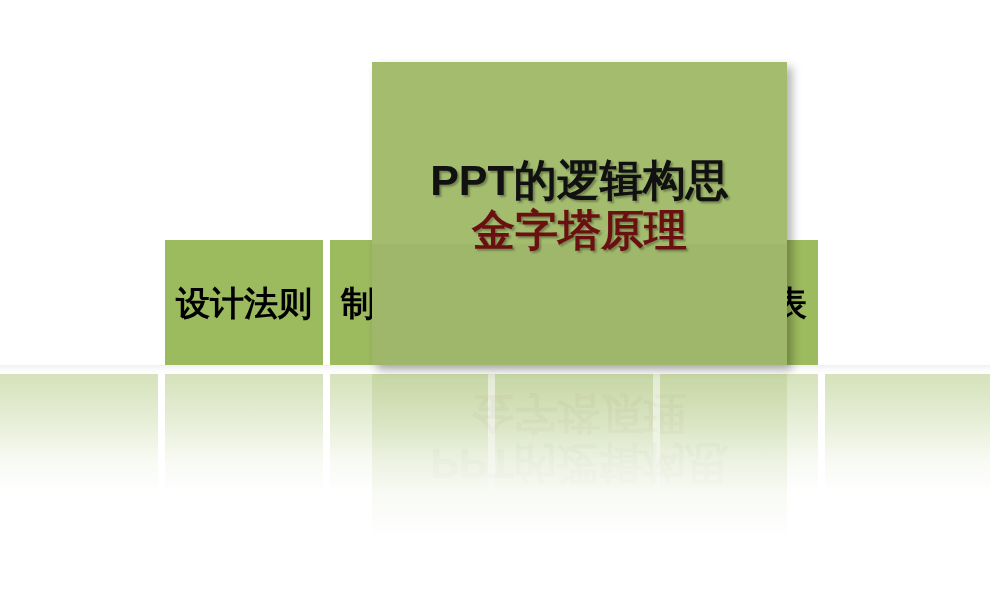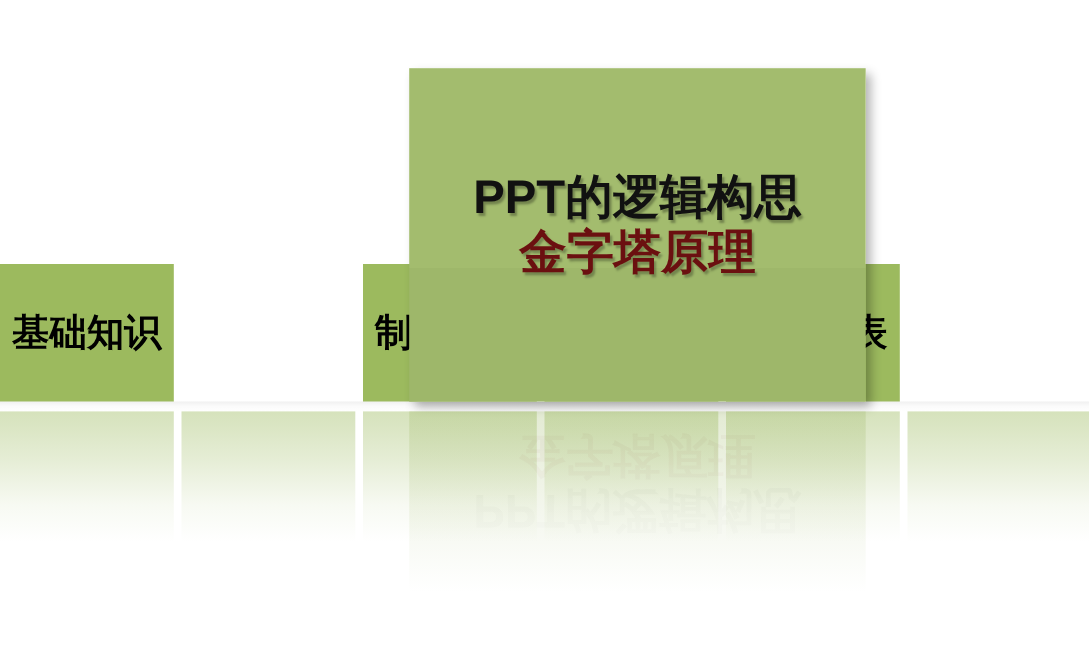--- a/index.html
+++ b/index.html
@@ -191,24 +191,24 @@
     pointer-events: none;
   }
 </style>
 </head>
 <body>
 
 <div id="slide">
 
   <div id="tab-strip">
 
-    <div class="tab" style="left:0px; width:158px;">
-      <span class="tab-label">基础知识</span>
-    </div>
-
+
+    <div class="tab" style="left:165px; width:158px;">
+      <span class="tab-label">设计法则</span>
+    </div>
 
     <div class="tab" style="left:330px; width:158px;">
       <span class="tab-label">制作技能</span>
     </div>
 
     <div class="tab" style="left:495px; width:158px;">
       <span class="tab-label">逻辑构思</span>
     </div>
 
     <div class="tab" style="left:660px; width:158px;">

